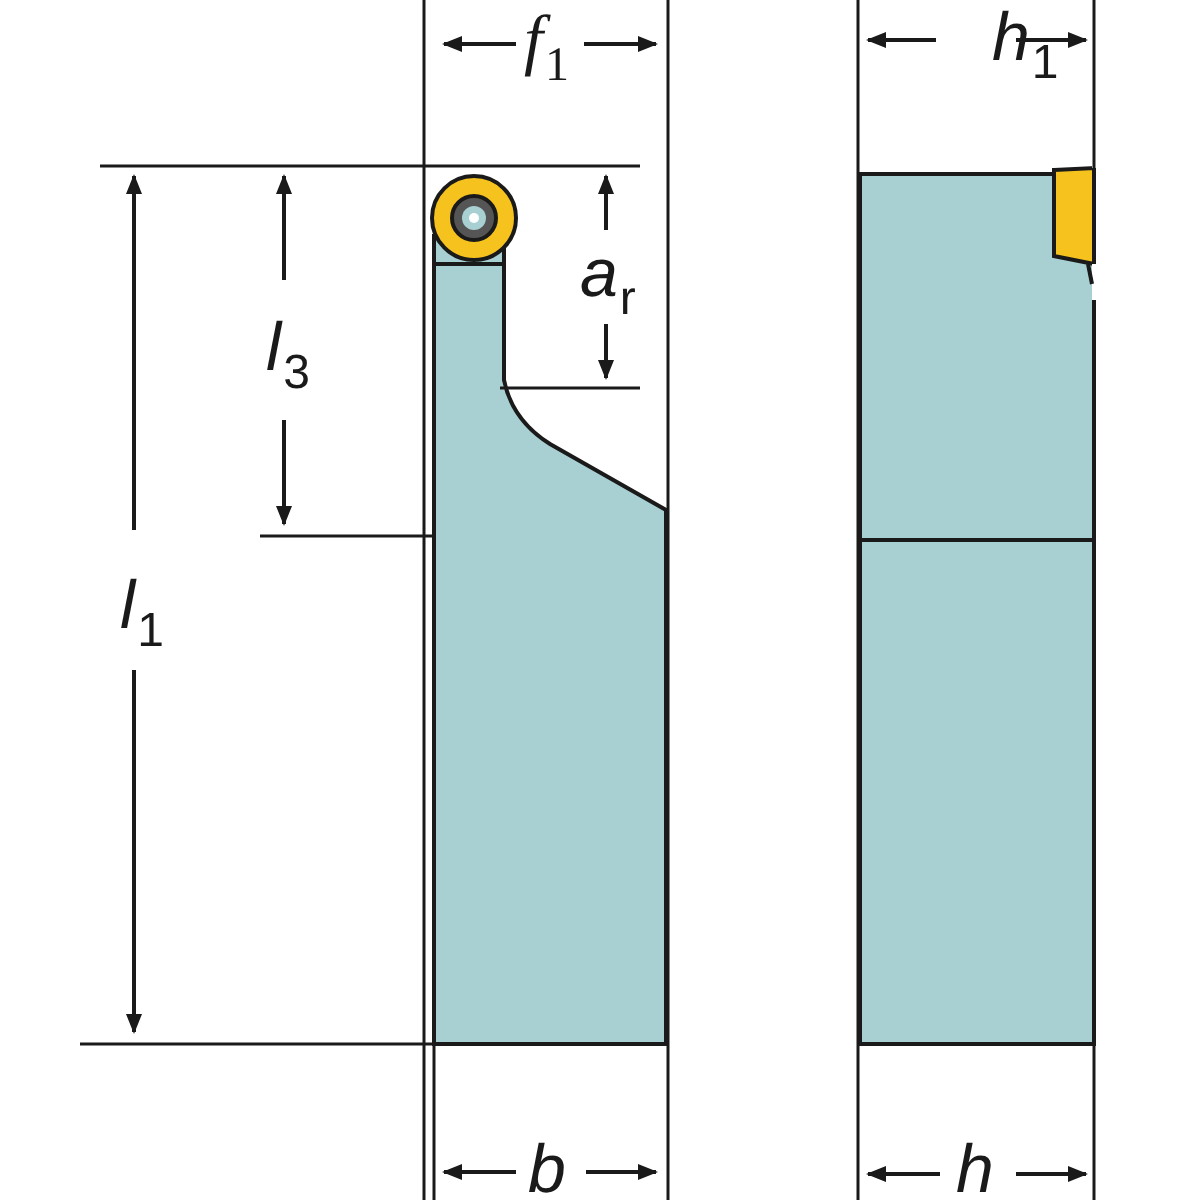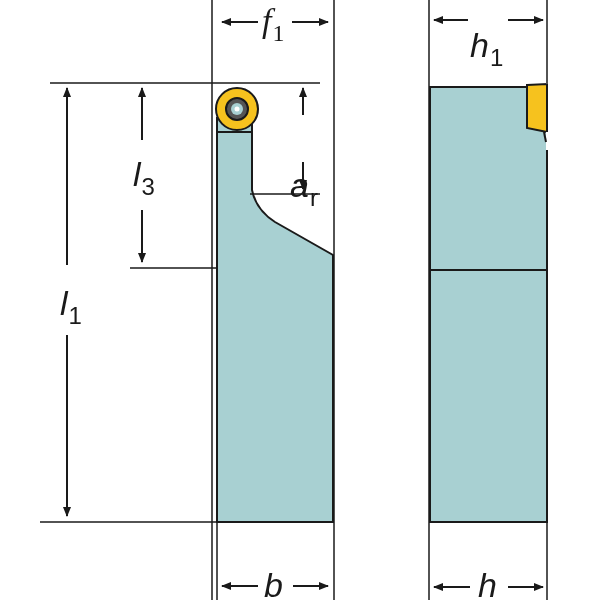--- a/index.html
+++ b/index.html
@@ -90,23 +90,23 @@
 
       <g>
         <line x1="434" y1="587" x2="470" y2="587" stroke="#1a1a1a" stroke-width="2" marker-start="url(#arrs)"></line>
         <line x1="508" y1="587" x2="543" y2="587" stroke="#1a1a1a" stroke-width="2" marker-end="url(#arr)"></line>
       </g>
     </g>
   </svg>
 
   <div class="lbl" style="left:262px; top:4px;font-family:Liberation Serif, serif;"><span>f</span><sub>1</sub></div>
 
-  <div class="lbl" style="left:470px; top:2px;margin-top:26px;"><span>h</span><sub>1</sub></div>
+  <div class="lbl" style="left:496px; top:2px;"><span>h</span><sub>1</sub></div>
 
-  <div class="lbl" style="left:290px; top:120px;margin-top:48px;"><span>a</span><sub>r</sub></div>
+  <div class="lbl" style="left:290px; top:120px;"><span>a</span><sub>r</sub></div>
 
   <div class="lbl" style="left:133px; top:157px;"><span>l</span><sub>3</sub></div>
 
   <div class="lbl" style="left:60px; top:286px;"><span>l</span><sub>1</sub></div>
 
   <div class="lbl" style="left:264px; top:568px;"><span>b</span></div>
 
   <div class="lbl" style="left:478px; top:568px;"><span>h</span></div>
 </div>
 

